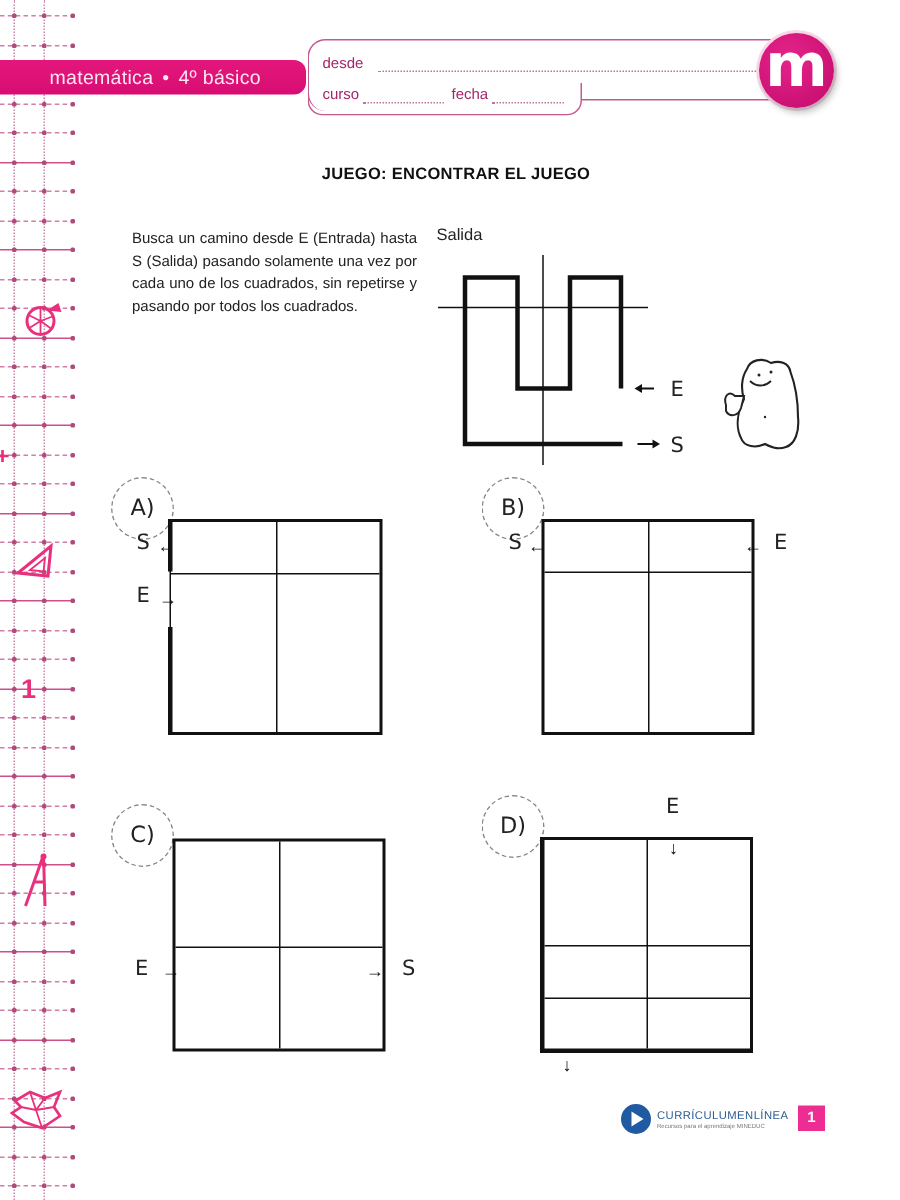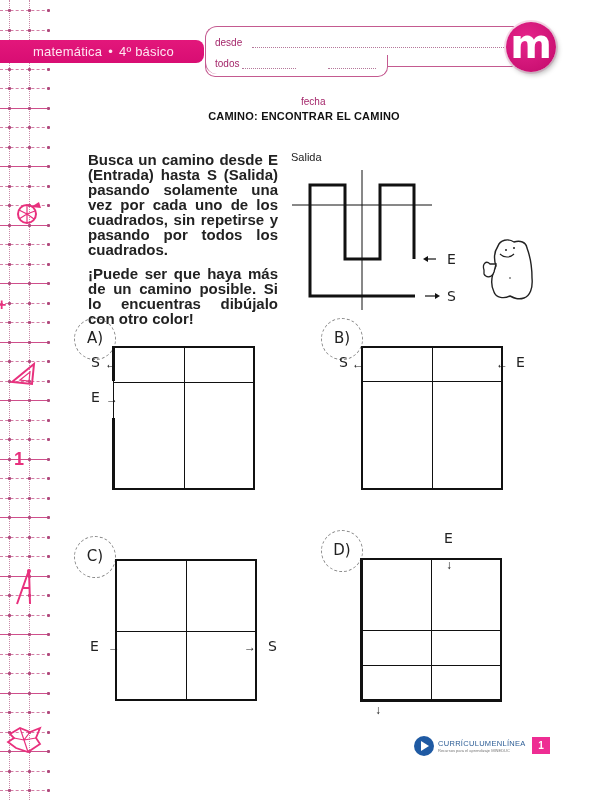--- a/index.html
+++ b/index.html
@@ -45,22 +45,22 @@
       color: #fff; font-weight: bold; font-size: 40px; line-height: 44px; text-align: center;
       font-family: "DejaVu Sans", sans-serif;
     }
 
     
     .page-title {
       position: absolute; left: 0; top: 110px; width: 600px; text-align: center;
       font-size: 11px; font-weight: bold; letter-spacing: 0.2px; padding-left: 8px;
     }
     .instructions {
-      position: absolute; left: 88px; top: 152px; width: 190px; font-size: 15px; line-height: 15px;
-      text-align: justify; color: #222; font-weight: bold;
+      position: absolute; left: 88px; top: 152px; width: 190px; font-size: 10px; line-height: 15px;
+      text-align: justify; color: #222;
     }
     .instructions p { margin-bottom: 9px; }
 
     .example-label { position: absolute; left: 291px; top: 151px; font-size: 11px; color: #222; }
 
     
     .puzzle-label {
       position: absolute; width: 42px; height: 42px; border: 1px dashed #888; border-radius: 50%;
       font-size: 15px; line-height: 38px; text-align: center; color: #222; font-family: "DejaVu Sans", sans-serif;
     }
@@ -290,33 +290,32 @@
   <span>matemática</span><span class="dot">•</span><span>4º básico</span>
 </div>
 
 <div class="name-box"></div>
 <div class="name-box-lower"></div>
 <div class="name-line"></div>
 
 <span class="field-label" style="left:215px;top:37px;">desde</span>
 <div class="dotted" style="left:252px;top:47px;width:254px;"></div>
 
-<span class="field-label" style="left:215px;top:58px;">todos</span>
+<span class="field-label" style="left:215px;top:58px;">curso</span>
 <div class="dotted" style="left:242px;top:68px;width:54px;"></div>
 
-<span class="field-label" style="left:301px;top:58px;margin-top:38px;">fecha</span>
+<span class="field-label" style="left:301px;top:58px;">fecha</span>
 <div class="dotted" style="left:328px;top:68px;width:48px;"></div>
 
 <div class="logo-m">m</div>
 
-<div class="page-title">CAMINO: ENCONTRAR EL CAMINO</div>
+<div class="page-title">JUEGO: ENCONTRAR EL JUEGO</div>
 
 <div class="instructions">
   <p>Busca un camino desde E (Entrada) hasta S (Salida) pasando solamente una vez por cada uno de los cuadrados, sin repetirse y pasando por todos los cuadrados.</p>
-  <p>¡Puede ser que haya más de un camino posible. Si lo encuentras dibújalo con otro color!</p>
 </div>
 
 <div class="example-label">Salida</div>
 <svg style="position:absolute;left:290px;top:170px;" width="180" height="145" viewBox="0 0 180 145">
 
   <line x1="21" y1="0" x2="21" y2="0" stroke="#111"></line>
   <line x1="2" y1="35" x2="142" y2="35" stroke="#111" stroke-width="1"></line>
   <line x1="72" y1="0" x2="72" y2="140" stroke="#111" stroke-width="1"></line>
 
   <polyline points="124,89 124,15 90,15 90,89 55,89 55,15 20,15 20,126 125,126" fill="none" stroke="#111" stroke-width="3"></polyline>

